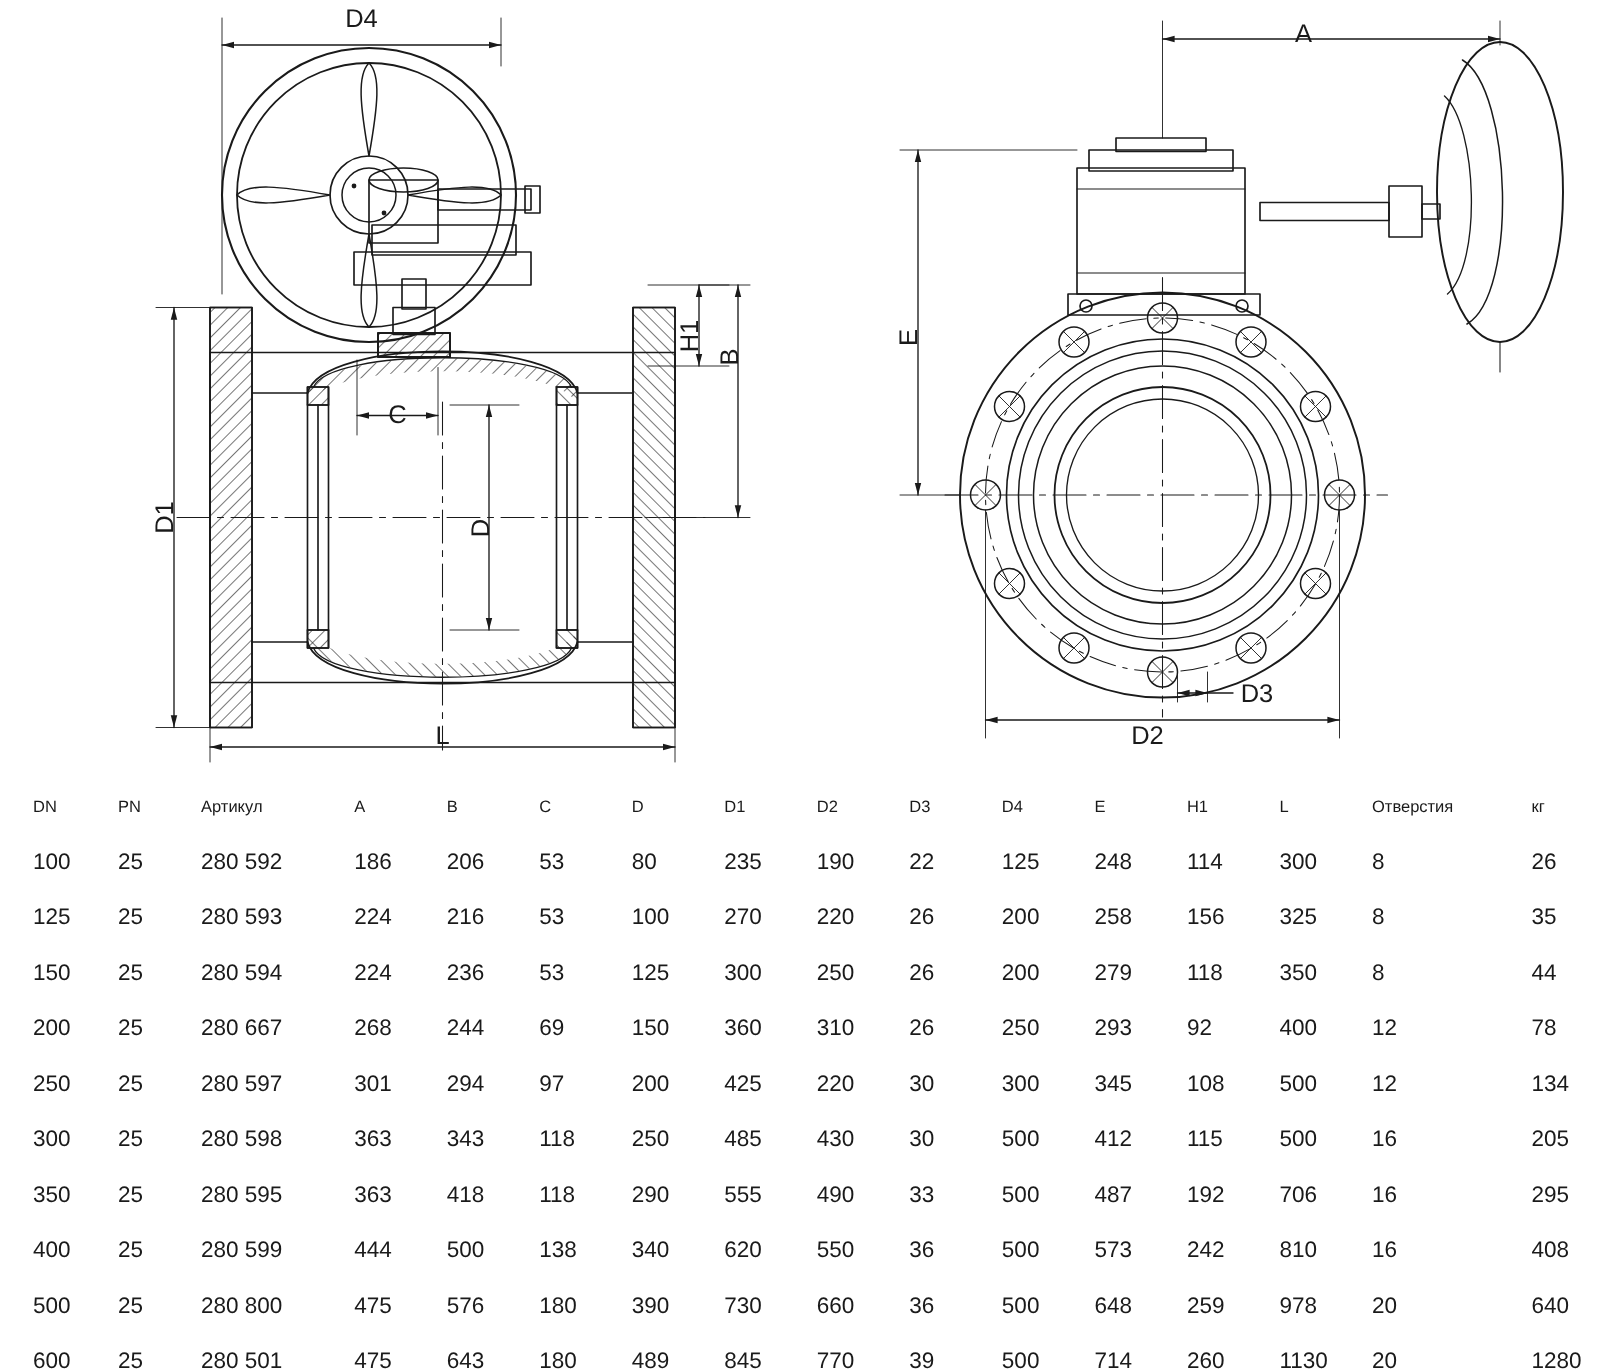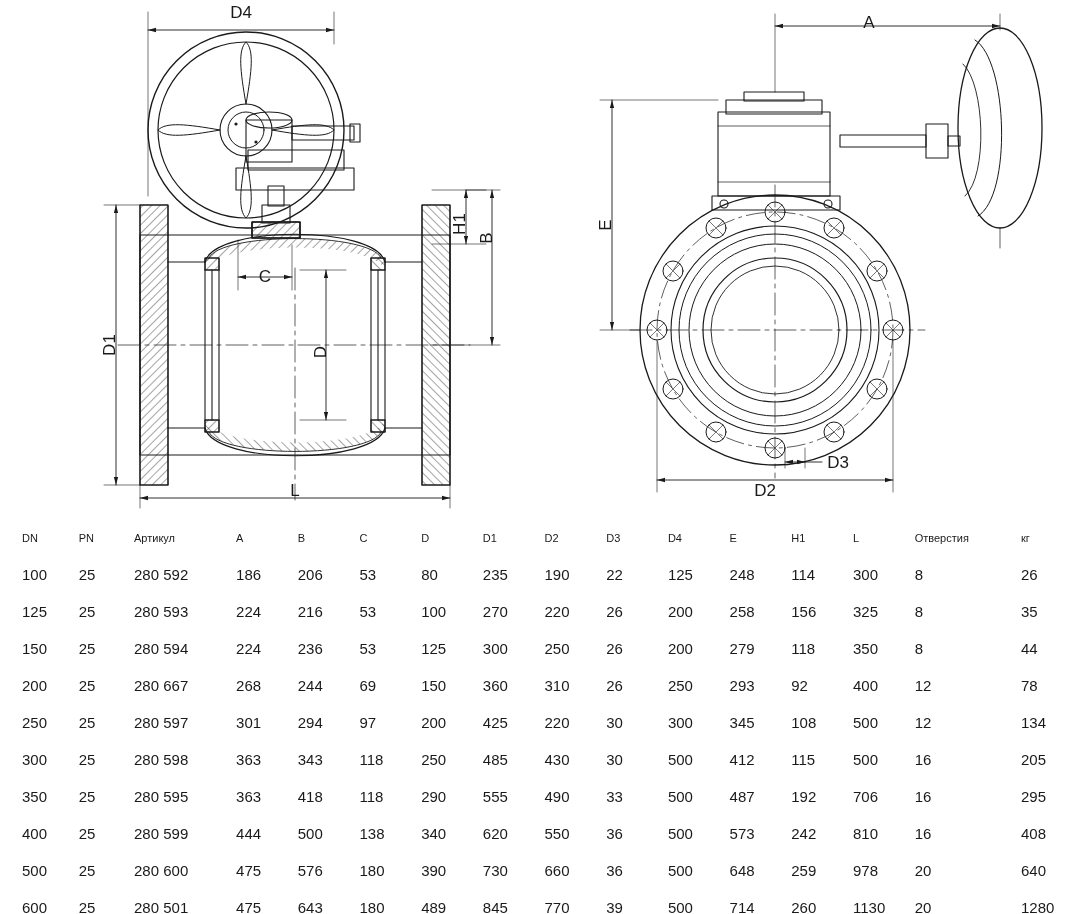--- a/index.html
+++ b/index.html
@@ -407,21 +407,21 @@
         <td>500</td>
         <td>573</td>
         <td>242</td>
         <td>810</td>
         <td class="c-holes">16</td>
         <td class="c-kg">408</td>
       </tr>
       <tr>
         <td class="c-dn">500</td>
         <td class="c-pn">25</td>
-        <td class="c-art">280 600</td>
+        <td class="c-art">280 800</td>
         <td>475</td>
         <td>576</td>
         <td>180</td>
         <td>390</td>
         <td>730</td>
         <td>660</td>
         <td>36</td>
         <td>500</td>
         <td>648</td>
         <td>259</td>

